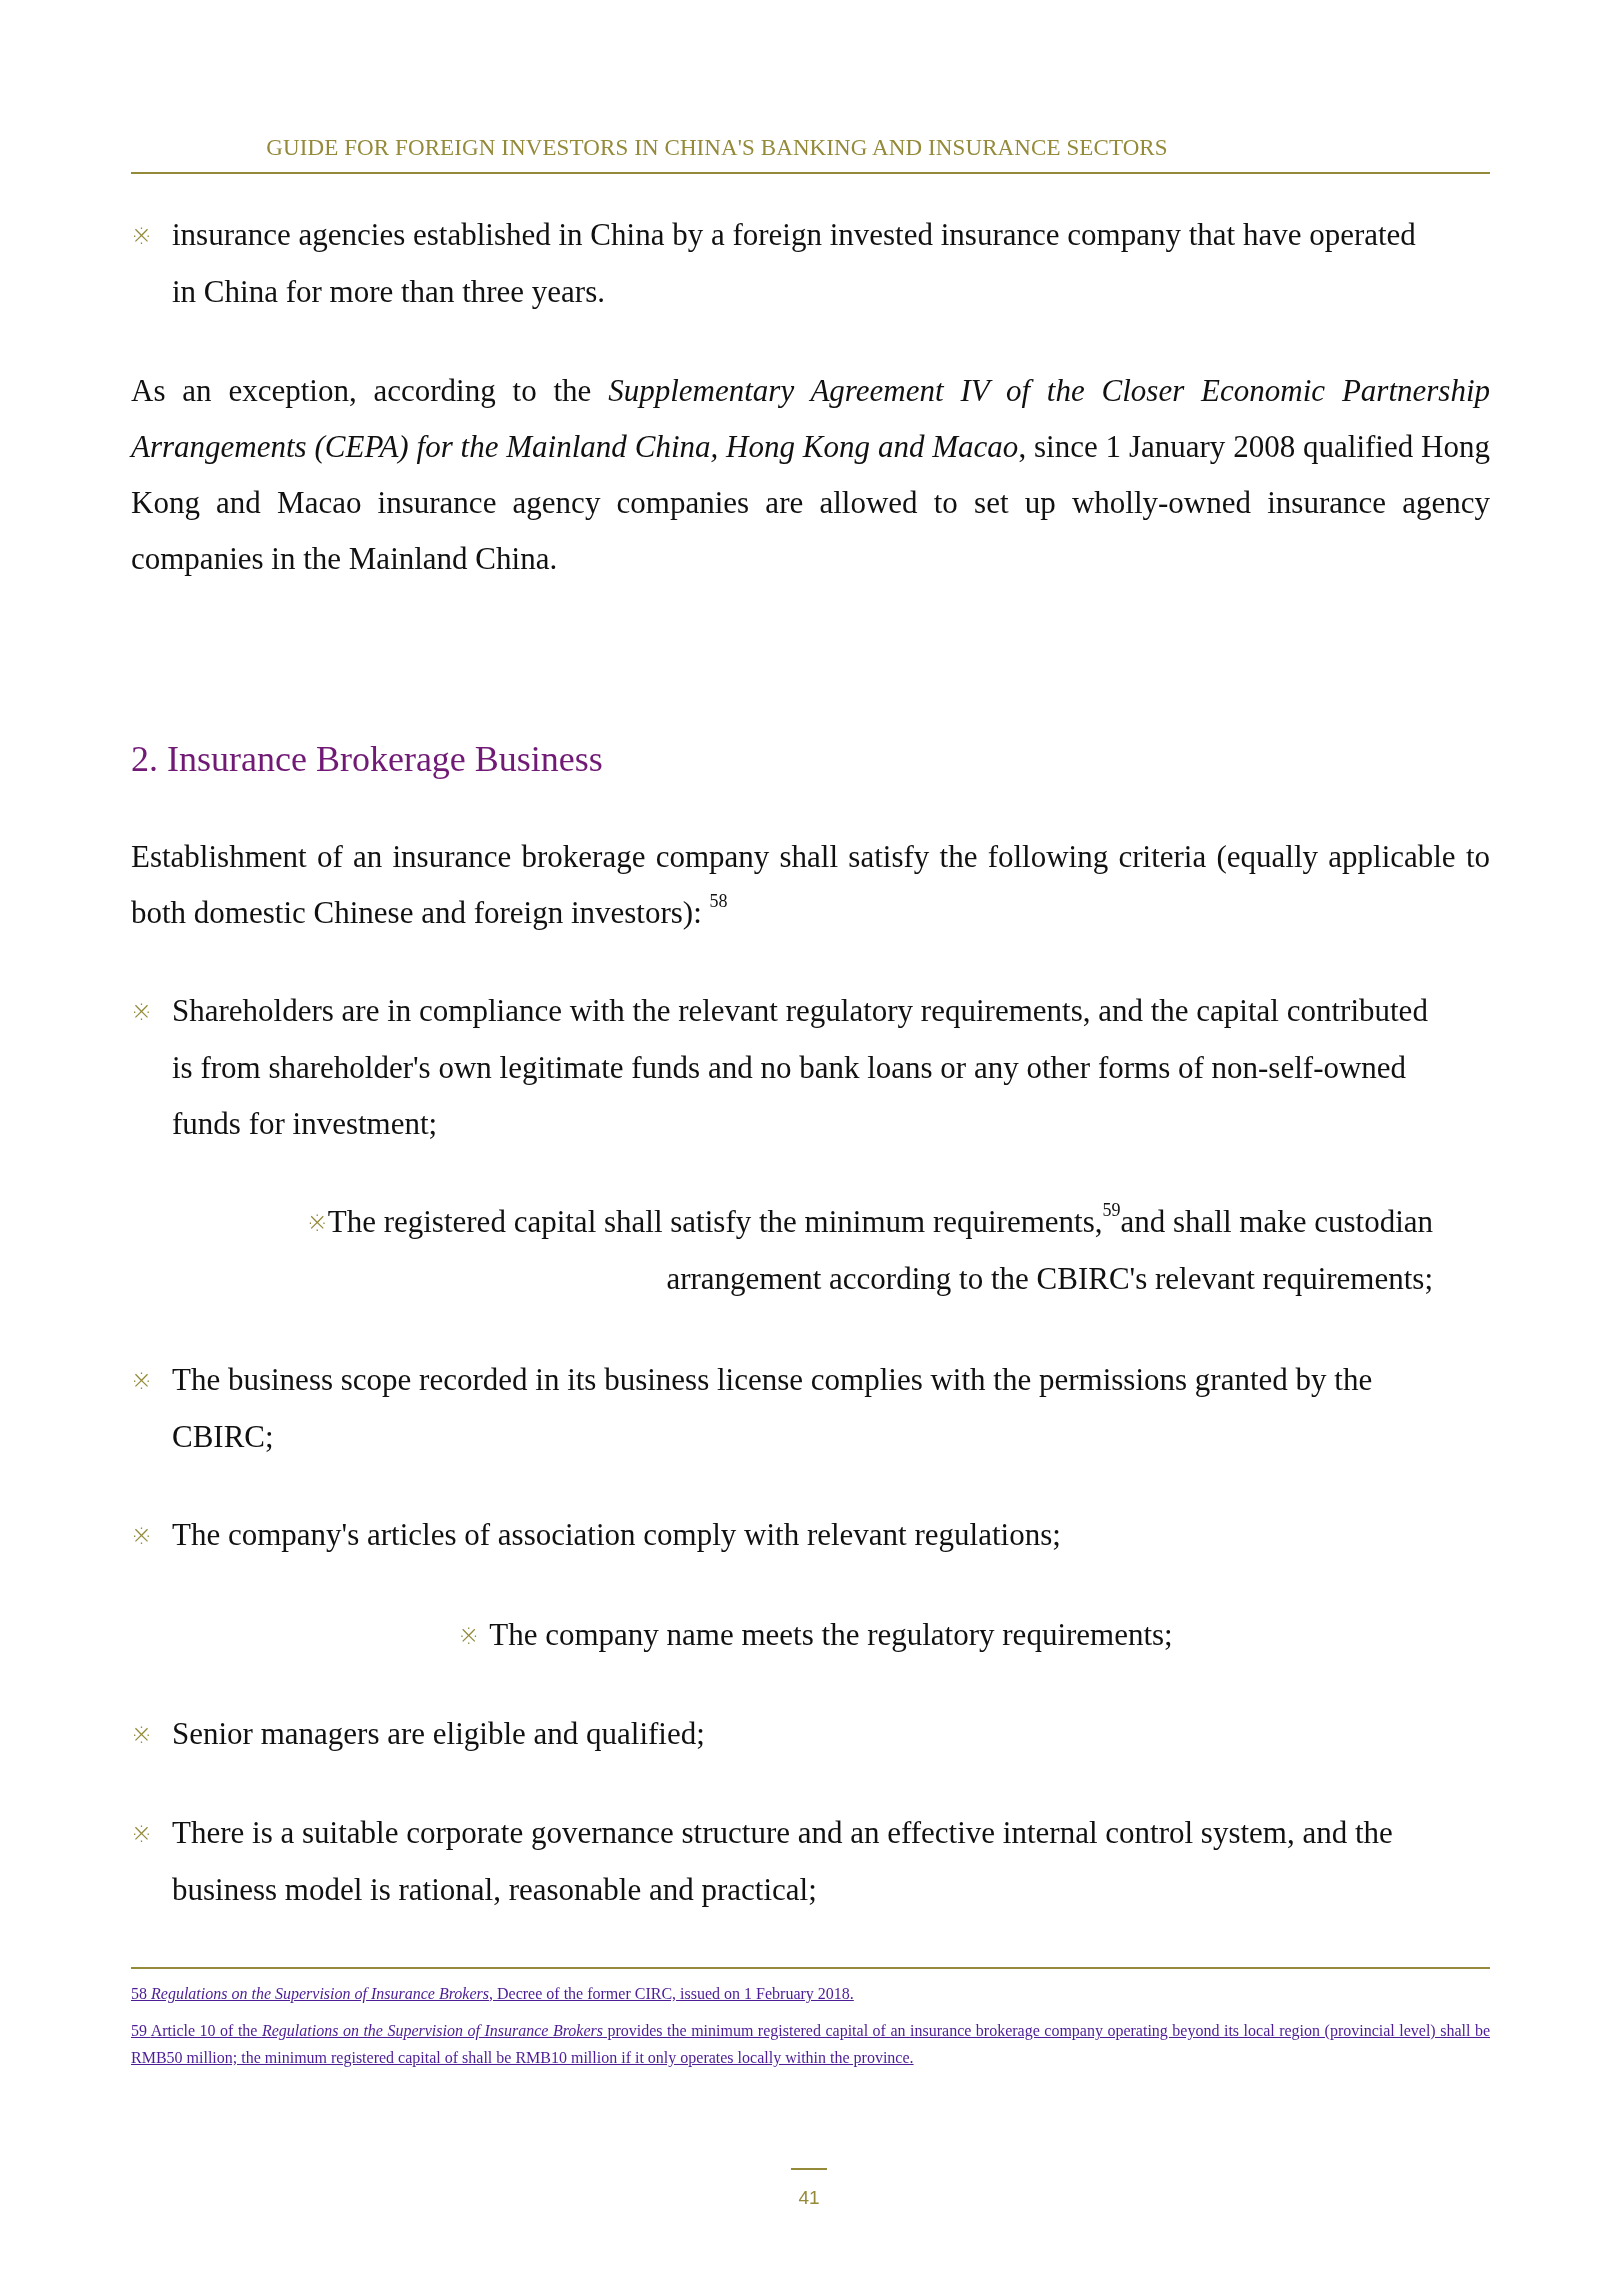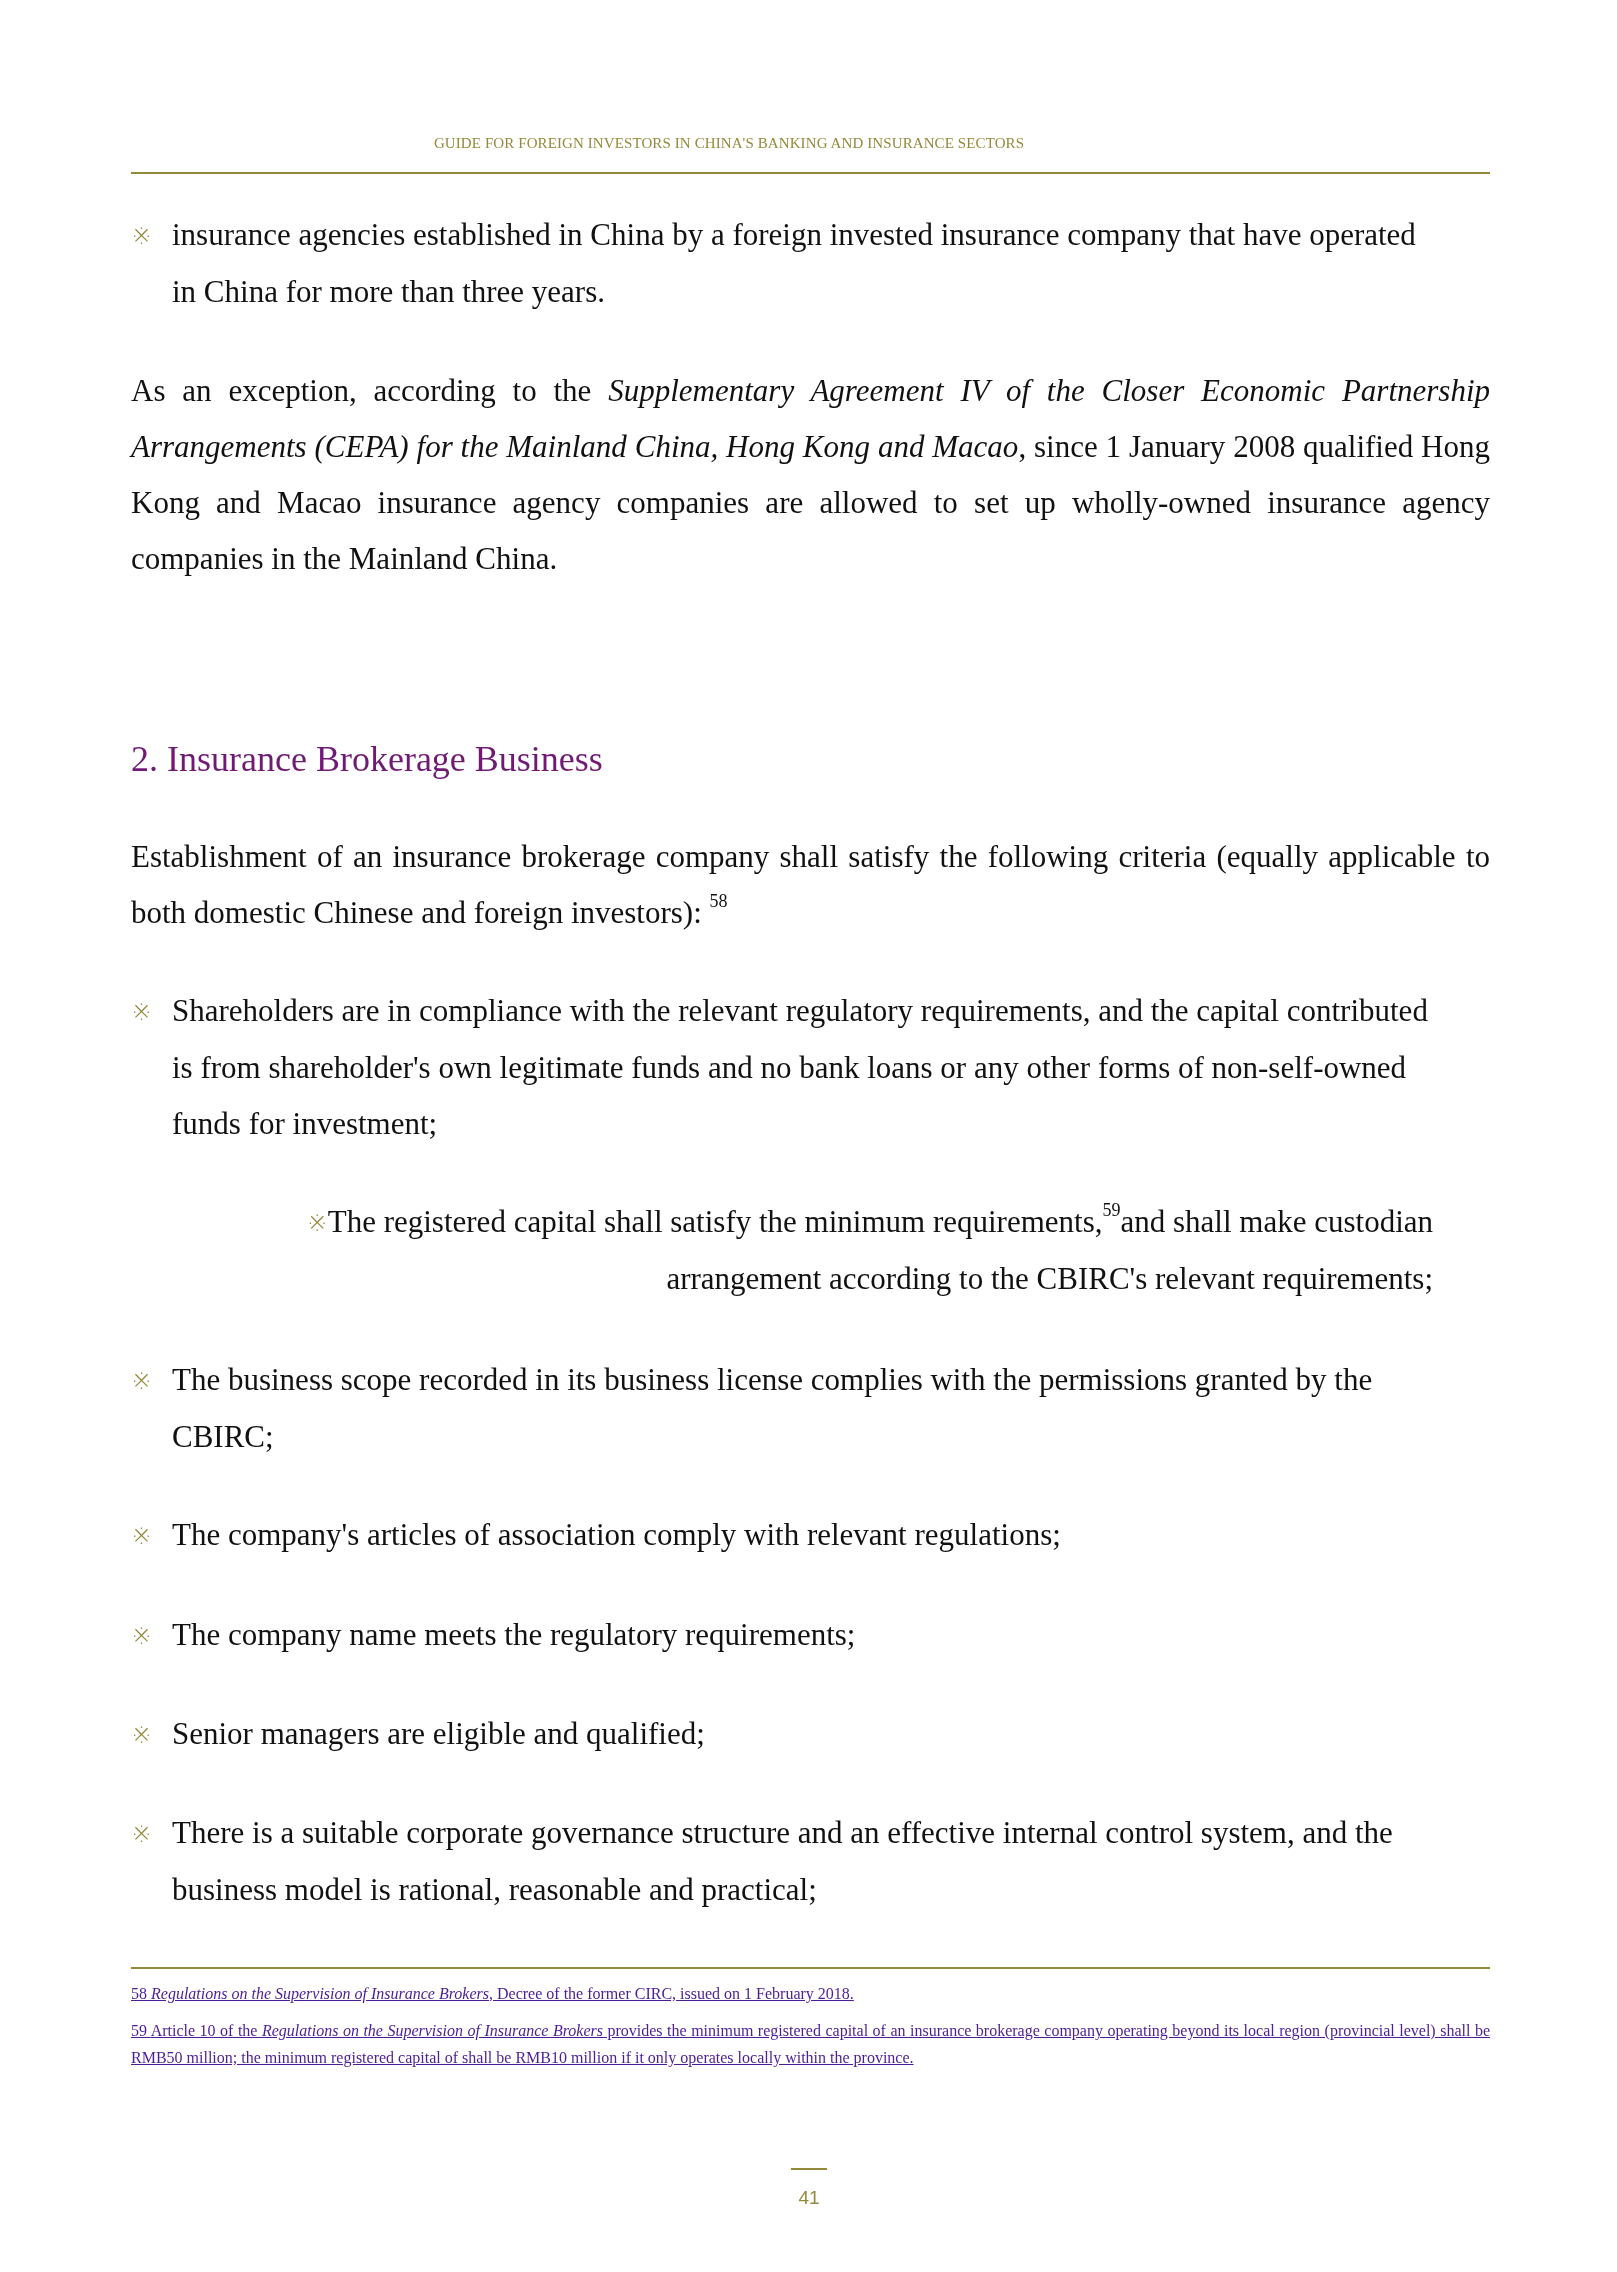--- a/index.html
+++ b/index.html
@@ -1,20 +1,20 @@
 <!DOCTYPE html>
 <html style="font-size:12px"><head>
 <meta charset="utf-8">
 <style>
   html, body { margin: 0; padding: 0; background: #ffffff; }
   body { width: 1618px; height: 2273px; position: relative; overflow: hidden;
          font-family: "Liberation Serif", "DejaVu Serif", serif; color: #111111; }
 
-  .running-header { position: absolute; left: 12px; width: 1434px; top: 135px;
-    text-align: center; font-size: 15px; letter-spacing: 0.1px; color: #948a3a; }
+  .running-header { position: absolute; left: 0; width: 1434px; top: 135px;
+    text-align: center; font-size: 23px; letter-spacing: 0.1px; color: #948a3a; }
   .header-rule { position: absolute; left: 131px; width: 1359px; top: 172px; height: 2.2px; background: #948a3a; }
 
   .body-text { position: absolute; left: 131px; width: 1359px; font-size: 31px; line-height: 56px; }
   .justify { text-align: justify; text-align-last: left; }
 
   .bullet { position: absolute; left: 131px; width: 1359px; font-size: 31px; line-height: 56px;
             padding-left: 41px; box-sizing: border-box; text-indent: -41px; }
   .bullet .mark { display: inline-block; width: 41px; text-indent: 0; color: #948a3a;
                   font-family: "DejaVu Sans", sans-serif; font-size: 25px; font-weight: 100; vertical-align: 0.7px; }
   .bullet .txt { }
@@ -57,21 +57,21 @@
   </div>
   <div class="bullet" style="top: 1194px; width: 1302px; text-align: right;">
     <span class="mark">※</span><span>The registered capital shall satisfy the minimum requirements,</span><sup>59</sup><span>and shall make custodian arrangement according to the CBIRC's relevant requirements;</span>
   </div>
   <div class="bullet" style="top: 1352px; width: 1332px;">
     <span class="mark">※</span><span>The business scope recorded in its business license complies with the permissions granted by the CBIRC;</span>
   </div>
   <div class="bullet" style="top: 1507px;">
     <span class="mark">※</span><span>The company's articles of association comply with relevant regulations;</span>
   </div>
-  <div class="bullet" style="top: 1607px;">
+  <div class="bullet" style="top: 1607px; text-align: center;">
     <span class="mark">※</span><span>The company name meets the regulatory requirements;</span>
   </div>
   <div class="bullet" style="top: 1706px;">
     <span class="mark">※</span><span>Senior managers are eligible and qualified;</span>
   </div>
   <div class="bullet" style="top: 1805px; width: 1325px;">
     <span class="mark">※</span><span>There is a suitable corporate governance structure and an effective internal control system, and the business model is rational, reasonable and practical;</span>
   </div>
 </div>
 

